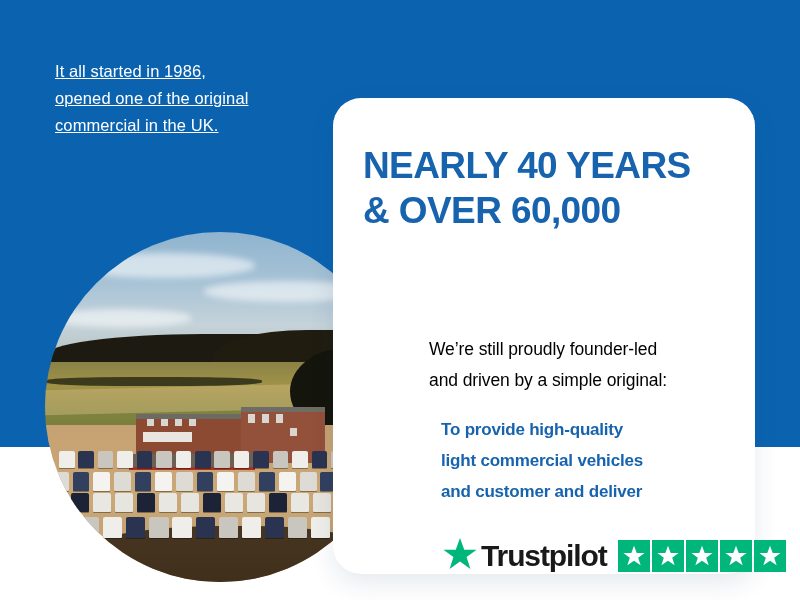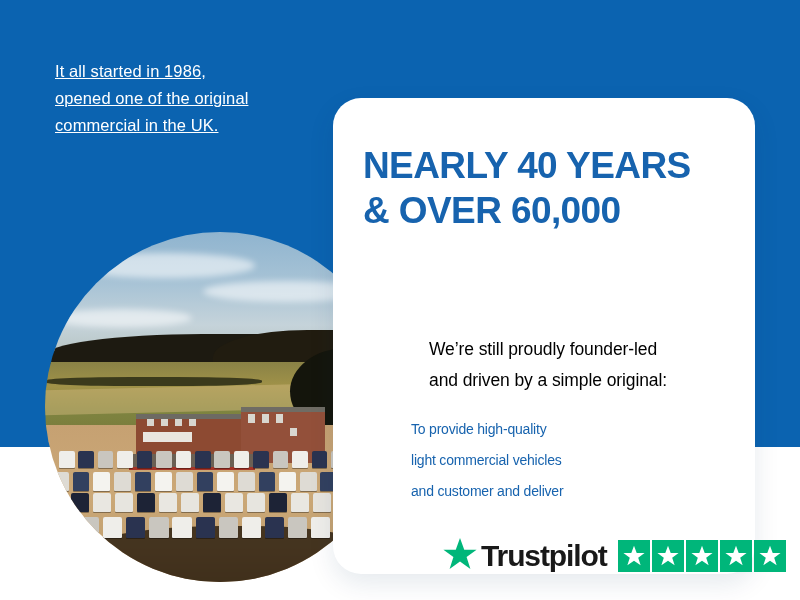--- a/index.html
+++ b/index.html
@@ -138,24 +138,24 @@
   .headline div{ white-space:nowrap; }
   .sub{
     position:absolute; left:96px; top:236px; width:320px;
     color:#000000;
     font-size:17.5px;
     line-height:31px;
     letter-spacing:-.1px;
   }
   .sub div{ white-space:nowrap; }
   .mission{
-    position:absolute; left:78px; top:316px; width:320px;
+    position:absolute; left:108px; top:316px; width:320px;
     color:#1763AE;
-    font-weight:normal;
-    font-size:14px;
+    font-weight:bold;
+    font-size:17px;
     line-height:31px;
     letter-spacing:-.2px;
   }
   .mission div{ white-space:nowrap; }
 
   
   .trustpilot{
     position:absolute; left:443px; top:537px;
     display:flex; align-items:center; gap:11px;
     z-index:5;

